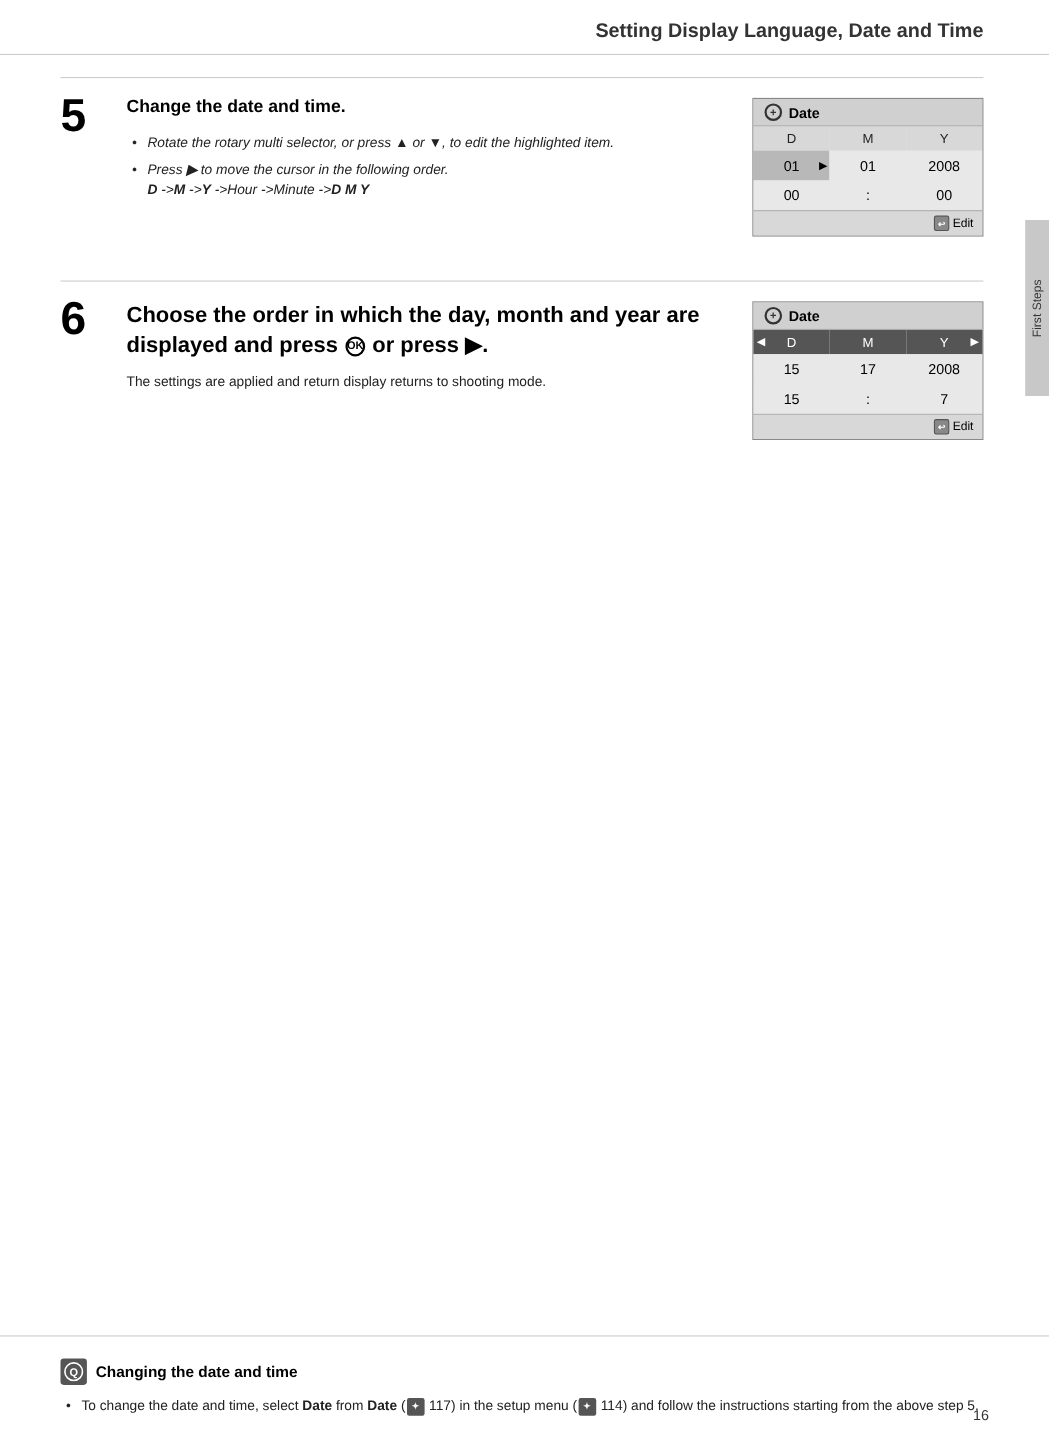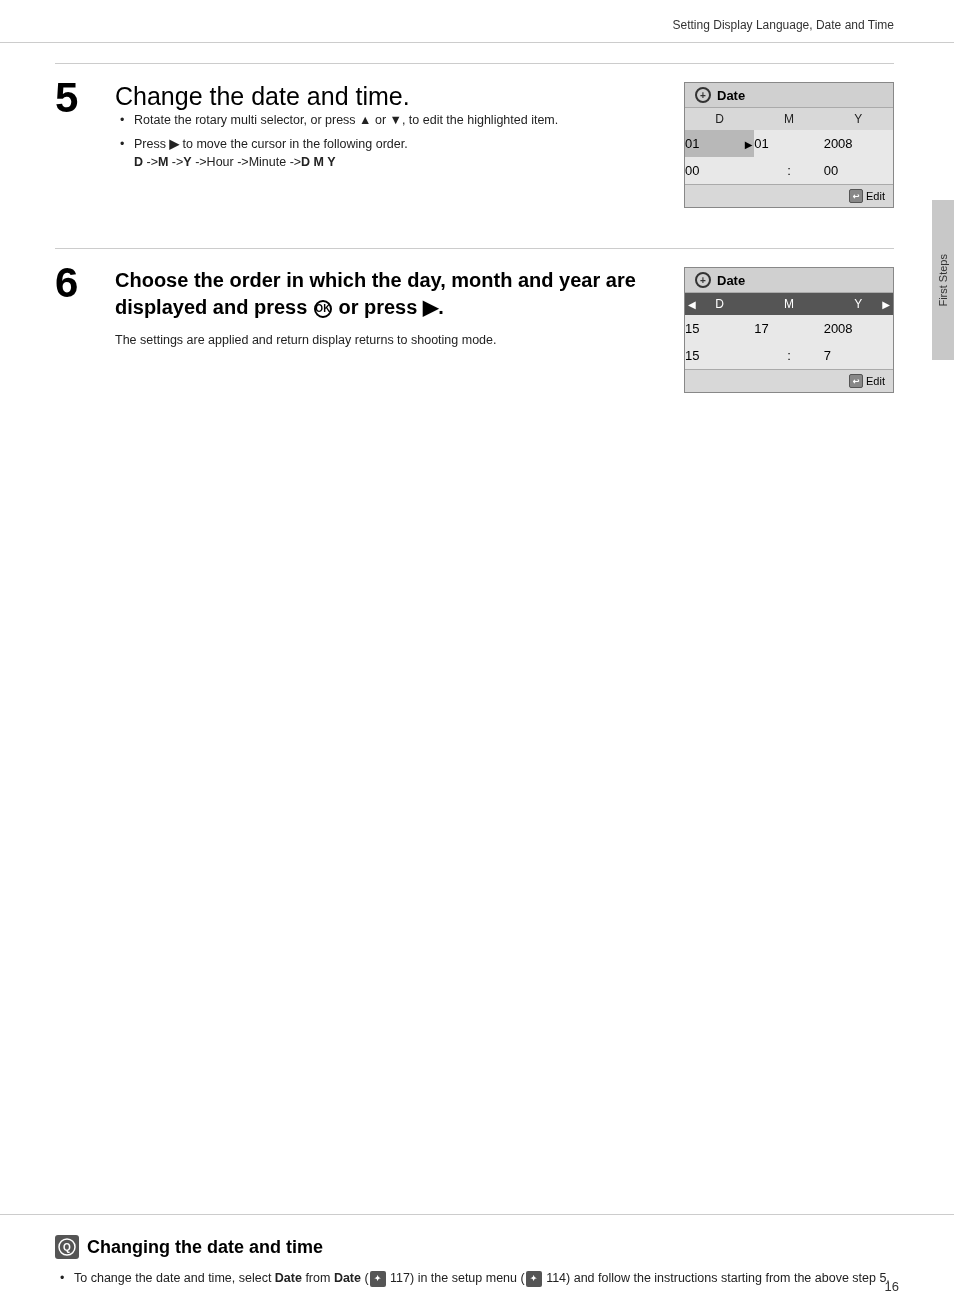--- a/index.html
+++ b/index.html
@@ -24,22 +24,23 @@
 
     
     .page-header {
       display: flex;
       justify-content: flex-end;
       padding: 18px 60px 10px 60px;
       border-bottom: 1px solid #ccc;
     }
 
     .page-header-title {
-      font-size: 12px;
+      font-size: 18px;
       color: #333;
+      font-weight: bold;
     }
 
     
     .side-tab {
       position: absolute;
       right: 0;
       top: 200px;
       width: 22px;
       height: 160px;
       background: #c8c8c8;
@@ -79,30 +80,31 @@
       line-height: 1;
       margin-top: -5px;
     }
 
     .step-content {
       flex: 1;
       padding-left: 10px;
     }
 
     .step-title {
-      font-size: 25px;
-      font-weight: normal;
-      color: #000;
-      margin-bottom: 0;
+      font-size: 16px;
+      font-weight: bold;
+      color: #000;
+      margin-bottom: 14px;
     }
 
     .bullet-list {
       list-style: none;
       padding: 0;
       margin: 0 0 0 5px;
+      font-style: italic;
     }
 
     .bullet-list li {
       font-size: 12.5px;
       color: #222;
       margin-bottom: 6px;
       padding-left: 14px;
       position: relative;
       line-height: 1.45;
     }
@@ -178,22 +180,22 @@
     .date-col-header {
       text-align: center;
       padding: 4px 0;
       font-size: 12px;
       color: #222;
       font-weight: normal;
       background: #d8d8d8;
     }
 
     .date-value {
-      text-align: left;
-      padding: 6px 0;
+      text-align: center;
+      padding: 6px 16px;
       font-size: 13px;
       color: #000;
       background: #e8e8e8;
       position: relative;
     }
 
     .date-value.highlighted {
       background: #b8b8b8;
     }
 
@@ -303,21 +305,21 @@
       display: inline-flex;
       align-items: center;
       justify-content: center;
       color: #fff;
       font-size: 12px;
       font-weight: bold;
       flex-shrink: 0;
     }
 
     .note-title {
-      font-size: 18px;
+      font-size: 14px;
       font-weight: bold;
       color: #000;
     }
 
     .note-list {
       list-style: none;
       padding: 0;
       margin-left: 5px;
     }
 

